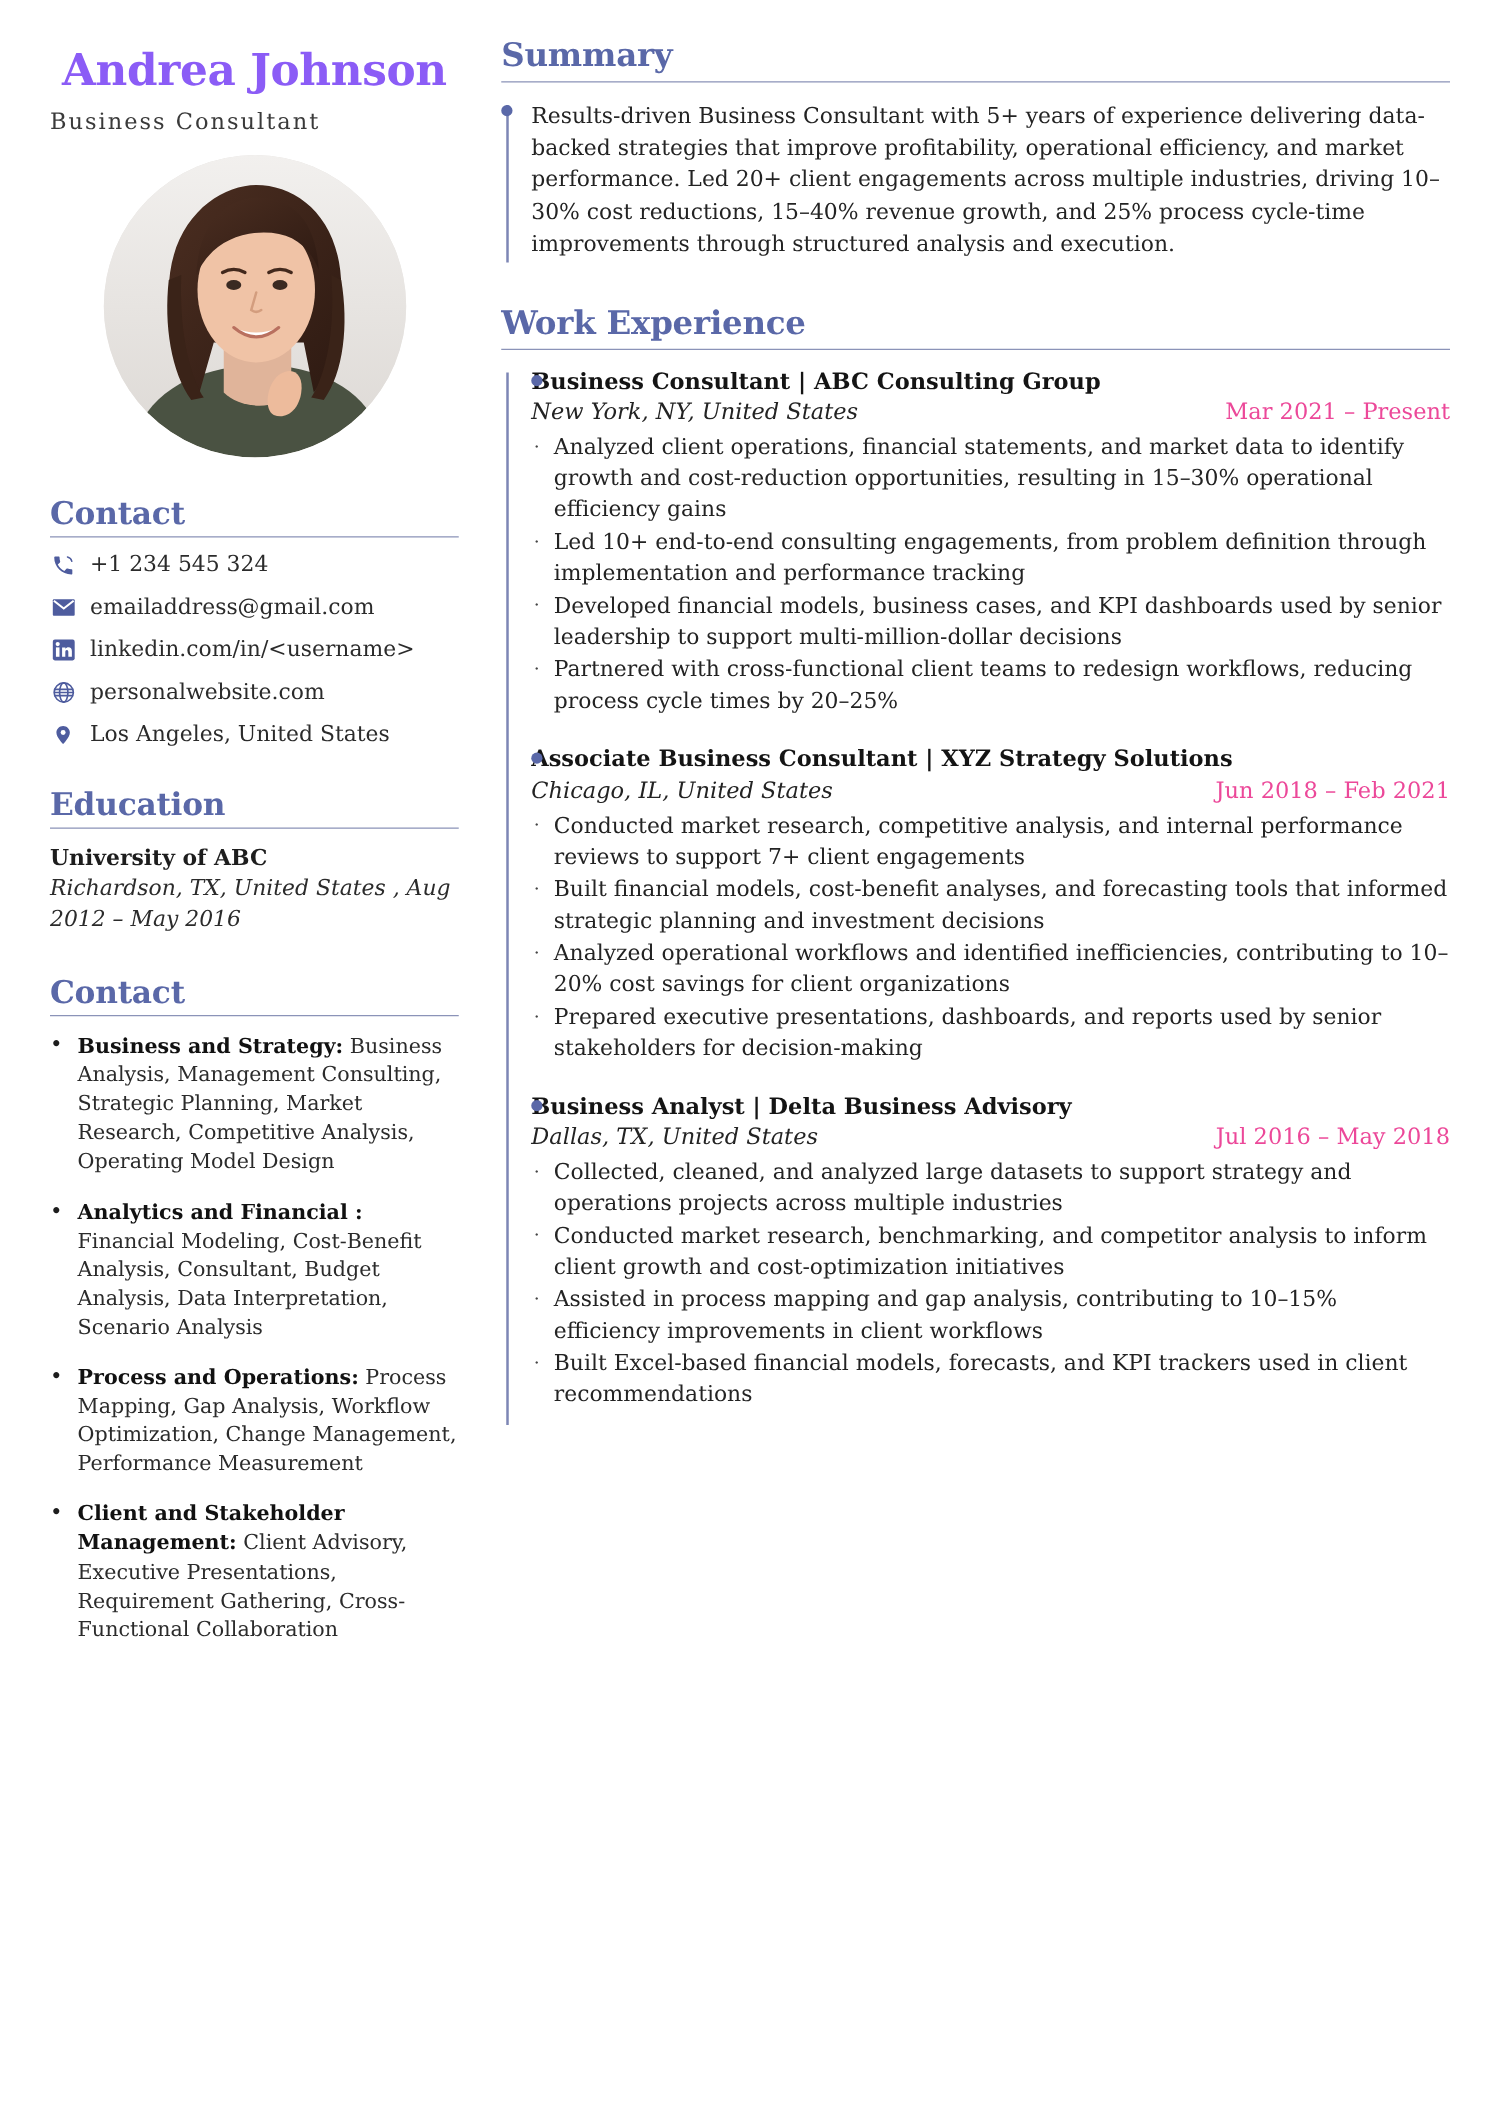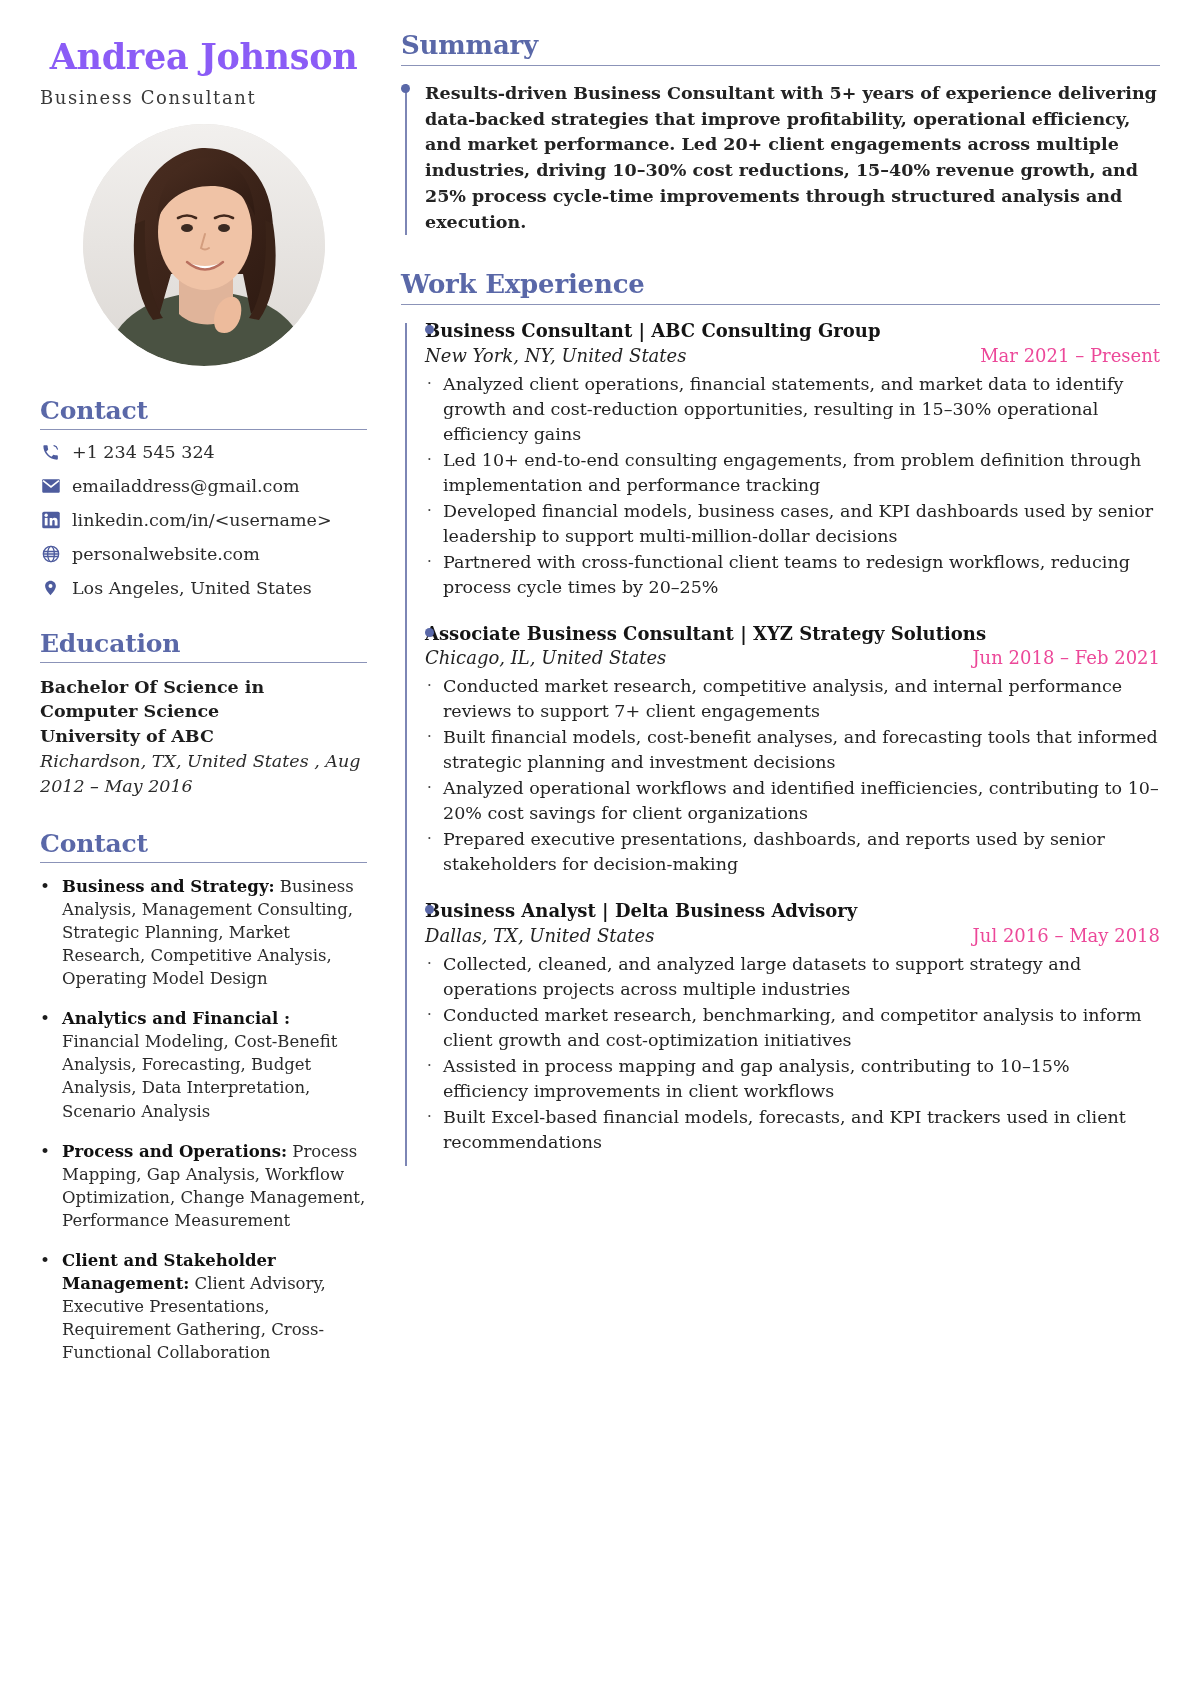--- a/index.html
+++ b/index.html
@@ -186,21 +186,20 @@
     height: 9px;
     border-radius: 50%;
     background: #5a68a8;
   }
 
   .summary-text {
     font-size: 17.5px;
     line-height: 1.47;
     color: #232323;
     padding-top: 1px;
-    font-weight: bold;
   }
 
   .job { position: relative; }
   .job + .job { margin-top: 22px; }
 
   .job-head {
     font-size: 18px;
     font-weight: 700;
     color: #141414;
     line-height: 1.3;
@@ -360,37 +359,36 @@
           </span>
           <span>Los Angeles, United States</span>
         </div>
 
       </div>
     </div>
 
     <div class="left-sec">
       <div class="sec-head">Education</div>
       <div class="sec-rule"></div>
-      <div class="edu-degree">Bachelor Of Science in Computer Science</div>
       <div class="edu-school">University of ABC</div>
       <div class="edu-meta">Richardson, TX, United States , Aug 2012 – May 2016</div>
     </div>
 
     <div class="left-sec">
       <div class="sec-head">Contact</div>
       <div class="sec-rule"></div>
 
       <div class="skill-item">
         <span class="skill-bullet">•</span>
         <span class="skill-text"><span class="skill-cat">Business and Strategy:</span><span> Business Analysis, Management Consulting, Strategic Planning, Market Research, Competitive Analysis, Operating Model Design</span></span>
       </div>
 
       <div class="skill-item">
         <span class="skill-bullet">•</span>
-        <span class="skill-text"><span class="skill-cat">Analytics and Financial :</span><span> Financial Modeling, Cost-Benefit Analysis, Forecasting, Budget Analysis, Data Interpretation, Scenario Analysis</span></span>
+        <span class="skill-text"><span class="skill-cat">Analytics and Financial :</span><span> Financial Modeling, Cost-Benefit Analysis, Consultant, Budget Analysis, Data Interpretation, Scenario Analysis</span></span>
       </div>
 
       <div class="skill-item">
         <span class="skill-bullet">•</span>
         <span class="skill-text"><span class="skill-cat">Process and Operations:</span><span> Process Mapping, Gap Analysis, Workflow Optimization, Change Management, Performance Measurement</span></span>
       </div>
 
       <div class="skill-item">
         <span class="skill-bullet">•</span>
         <span class="skill-text"><span class="skill-cat">Client and Stakeholder Management:</span><span> Client Advisory, Executive Presentations, Requirement Gathering, Cross-Functional Collaboration</span></span>

